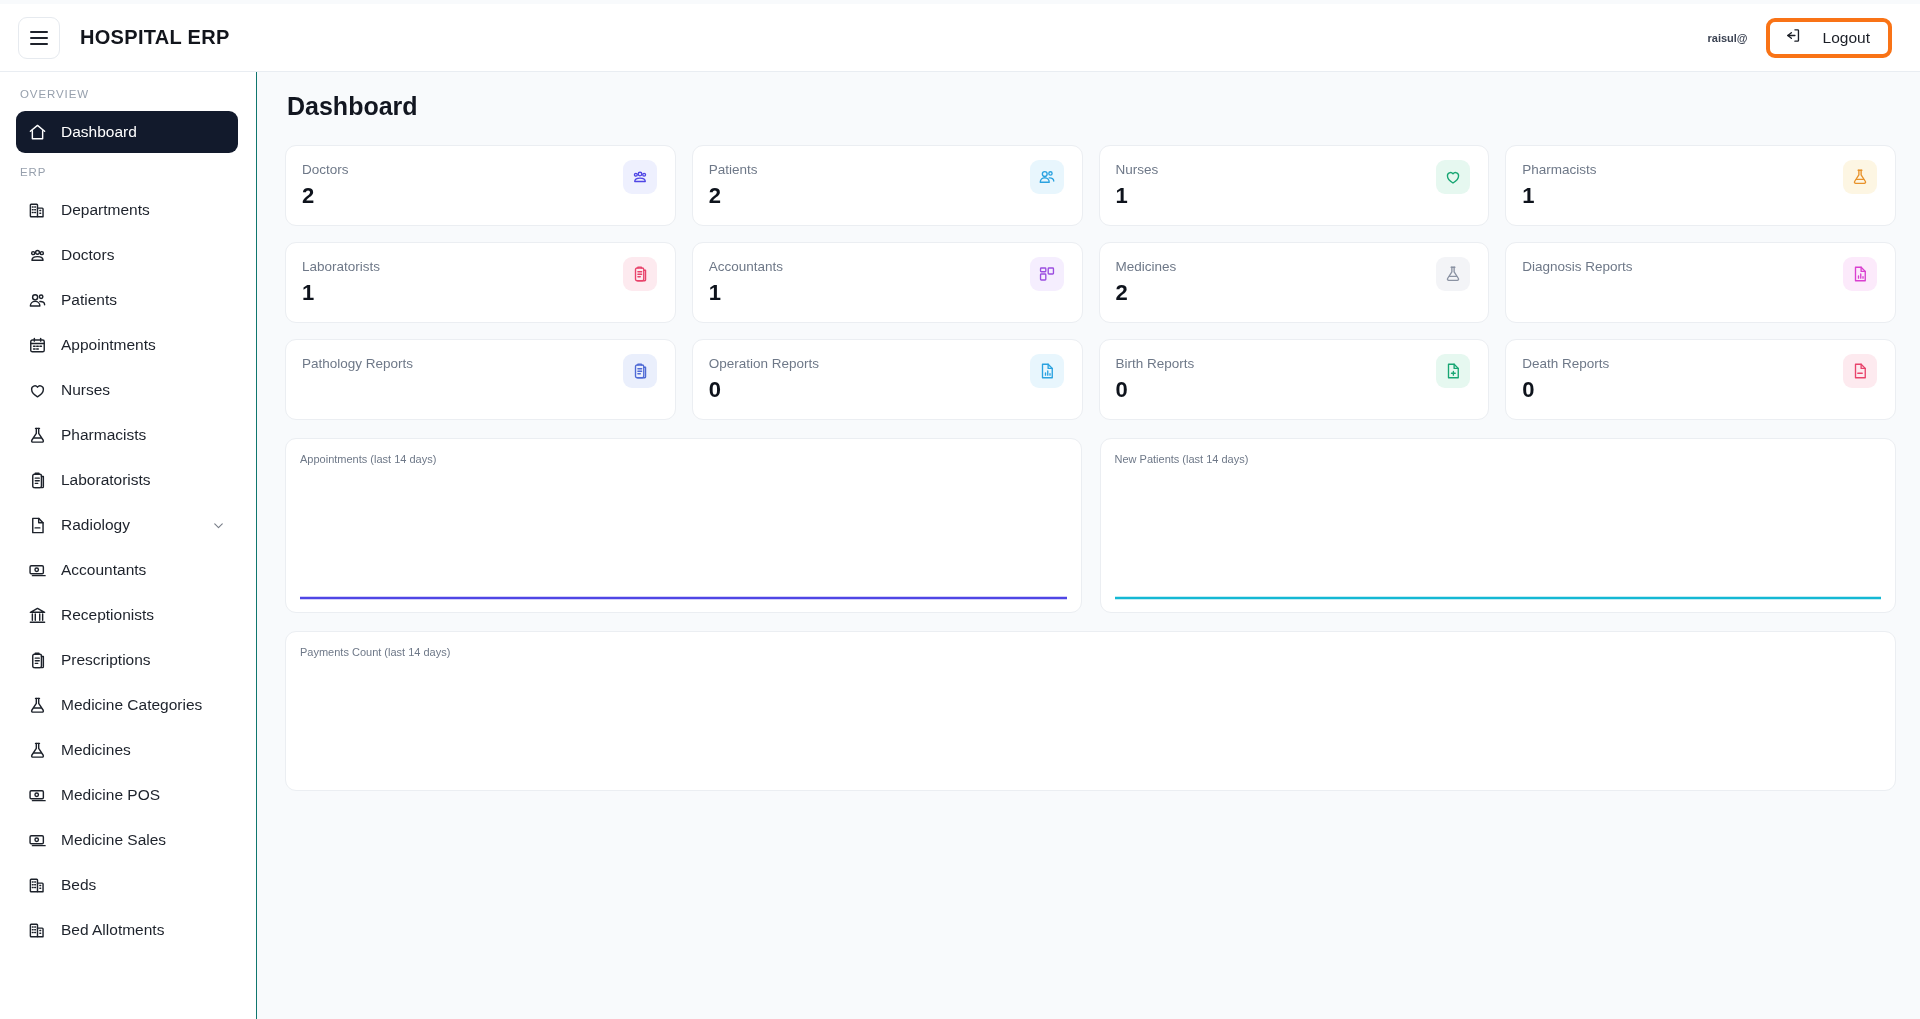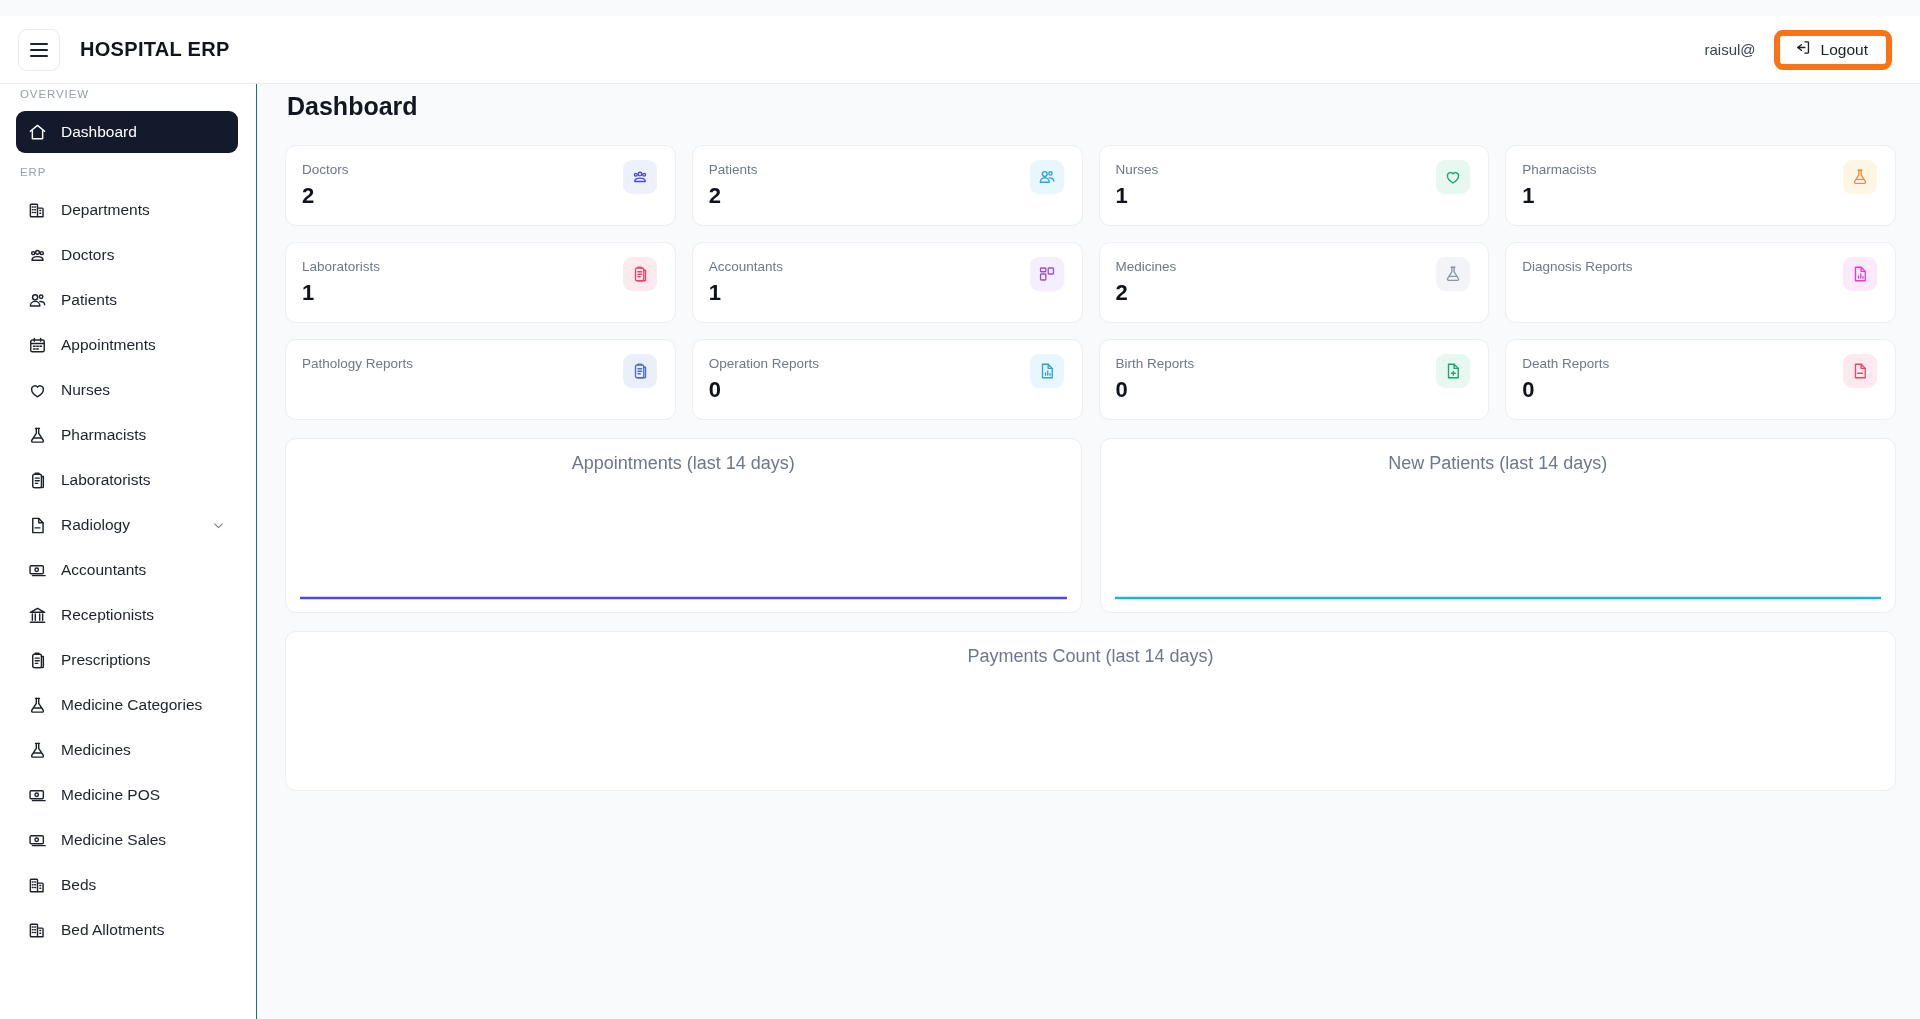--- a/index.html
+++ b/index.html
@@ -5,45 +5,45 @@
   * { box-sizing: border-box; margin: 0; padding: 0; }
   html, body {
     width: 1920px; height: 1019px;
     font-family: "Liberation Sans", sans-serif;
     background: #f8fafc;
     overflow: hidden;
   }
 
   
   .topbar {
-    position: absolute; top: 16px; left: 0; right: 0; height: 68px;
+    position: absolute; top: 4px; left: 0; right: 0; height: 68px;
     background: #ffffff;
     border-bottom: 1px solid #e9edf2;
     display: flex; align-items: center;
     padding: 0 28px 0 18px;
     z-index: 20;
   }
   .hamburger {
     width: 42px; height: 42px;
     border: 1px solid #e6eaef; border-radius: 9px;
     background: #fff;
     display: flex; flex-direction: column; align-items: center; justify-content: center;
     gap: 4px; cursor: pointer;
   }
   .hamburger span { display: block; width: 18px; height: 2px; background: #1e222b; border-radius: 2px; }
   .brand {
     margin-left: 20px;
     font-size: 20px; font-weight: bold; letter-spacing: .3px; color: #12151c;
   }
   .topbar-right { margin-left: auto; display: flex; align-items: center; gap: 18px; }
-  .user-email { font-size: 15px; color: #3b4252; }
+  .user-email { font-size: 11px; color: #3b4252; font-weight: bold; }
   .logout-btn {
-    display: flex; align-items: center; gap: 9px;
+    display: flex; align-items: center; gap: 21px;
     height: 40px; padding: 0 18px 0 15px;
-    border: 6px solid #f97316; border-radius: 9px;
+    border: 4px solid #f97316; border-radius: 9px;
     background: #fff; cursor: pointer;
     font-size: 15.5px; color: #1b1f27;
   }
 
   
   .sidebar {
     position: absolute; top: 68px; left: 0; bottom: 0; width: 257px;
     background: #ffffff;
     border-right: 1px solid #0f766e;
     overflow-y: auto; overflow-x: hidden;
@@ -100,21 +100,21 @@
   .stat-icon svg { width: 18px; height: 18px; display: block; }
 
   
   .charts-row { display: grid; grid-template-columns: 1fr 1fr; gap: 18px; margin-top: 18px; }
   .chart-card {
     background: #ffffff; border: 1px solid #ebeef2; border-radius: 11px;
     padding: 14px 14px 12px 14px;
     height: 175px; position: relative;
   }
   .chart-card.wide { height: 160px; margin-top: 18px; }
-  .chart-title { font-size: 18px; color: #6e7888; text-align: center; }
+  .chart-title { font-size: 11px; color: #6e7888; }
   .chart-plot { position: absolute; left: 14px; right: 14px; top: 38px; bottom: 12px; }
   .chart-plot svg { width: 100%; height: 100%; display: block; }
 </style>
 </head>
 <body>
 
 <div class="topbar">
   <div class="hamburger">
     <span></span>
       <span></span>

